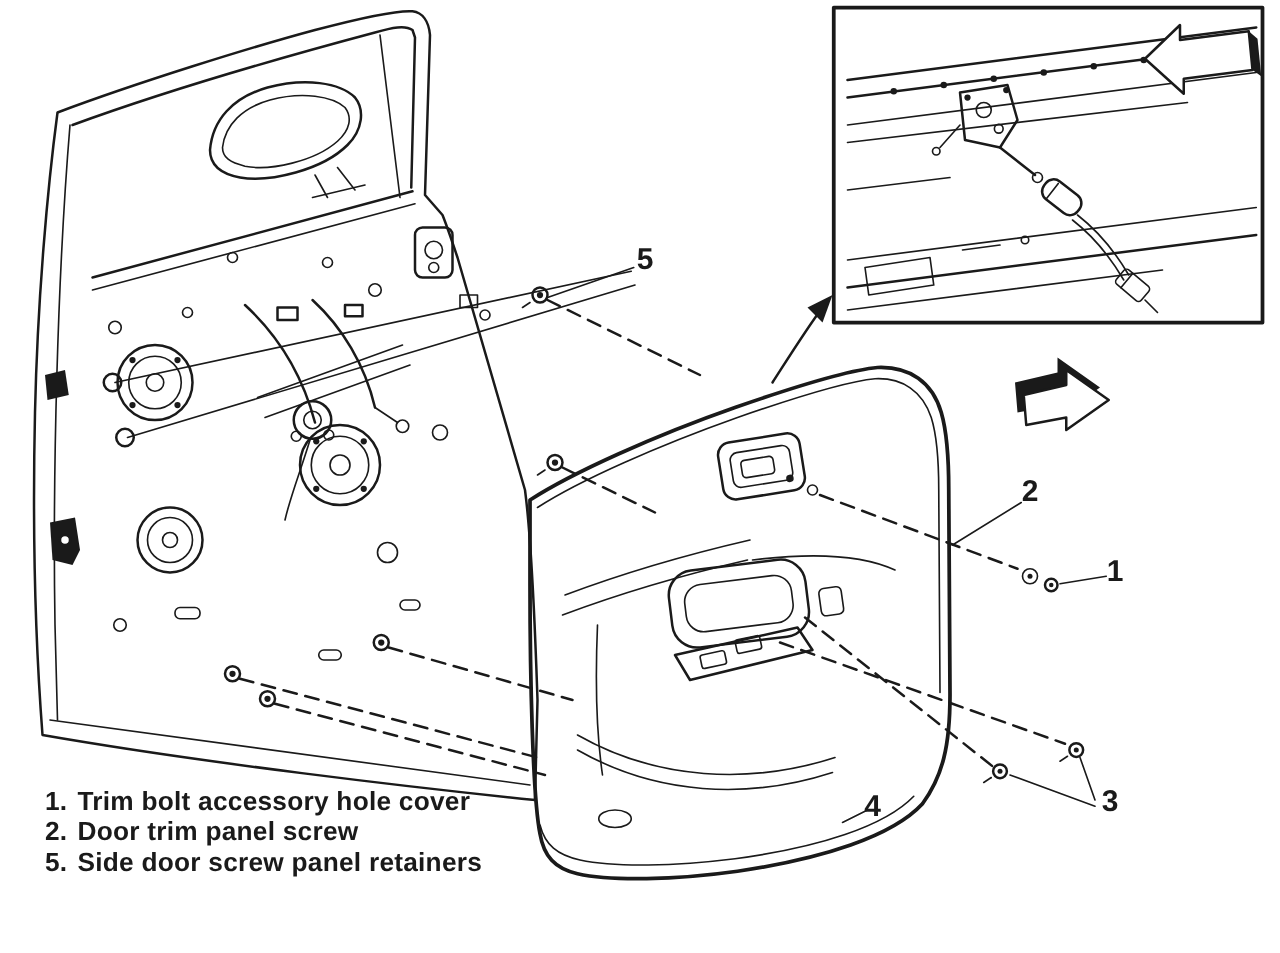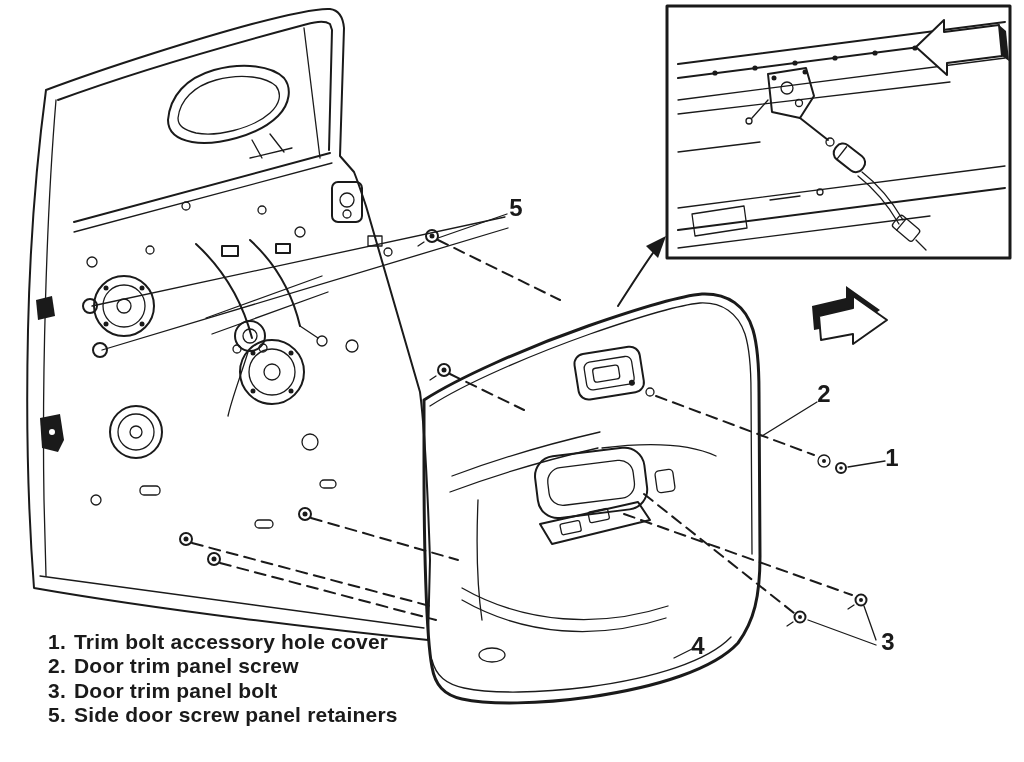--- a/index.html
+++ b/index.html
@@ -14,21 +14,21 @@
   #art .thick { stroke-width:3; }
   #art .dash  { stroke-dasharray:11 7; }
   #art .fillb { fill:var(--line); stroke:none; }
   #art .fillw { fill:#ffffff; stroke:var(--line); }
   #art .dot   { fill:var(--line); stroke:none; }
   .callout {
     position:absolute; font-size:24px; font-weight:600; color:var(--line);
     transform:translate(-50%,0); line-height:1; user-select:none;
   }
   .legend {
-    position:absolute; left:48px; top:630px; color:var(--line);
+    position:absolute; left:36px; top:630px; color:var(--line);
     font-size:21px; font-weight:700; line-height:24.4px; letter-spacing:0.2px;
   }
   .legend-line { white-space:nowrap; }
   .legend-line .num { display:inline-block; min-width:26px; }
 </style>
 </head>
 <body>
 
 <div class="stage">
 
@@ -287,17 +287,16 @@
 
   <span class="callout" style="left:516px; top:196px">5</span>
   <span class="callout" style="left:824px; top:382px">2</span>
   <span class="callout" style="left:892px; top:446px">1</span>
   <span class="callout" style="left:888px; top:630px">3</span>
   <span class="callout" style="left:698px; top:634px">4</span>
 
   <div class="legend">
     <div class="legend-line"><span class="num">1.</span><span>Trim bolt accessory hole cover</span></div>
     <div class="legend-line"><span class="num">2.</span><span>Door trim panel screw</span></div>
-    <div class="legend-line"><span class="num">3.</span><span>Door trim panel bolt</span></div>
     <div class="legend-line"><span class="num">5.</span><span>Side door screw panel retainers</span></div>
   </div>
 
 </div>
 
 </body></html>

